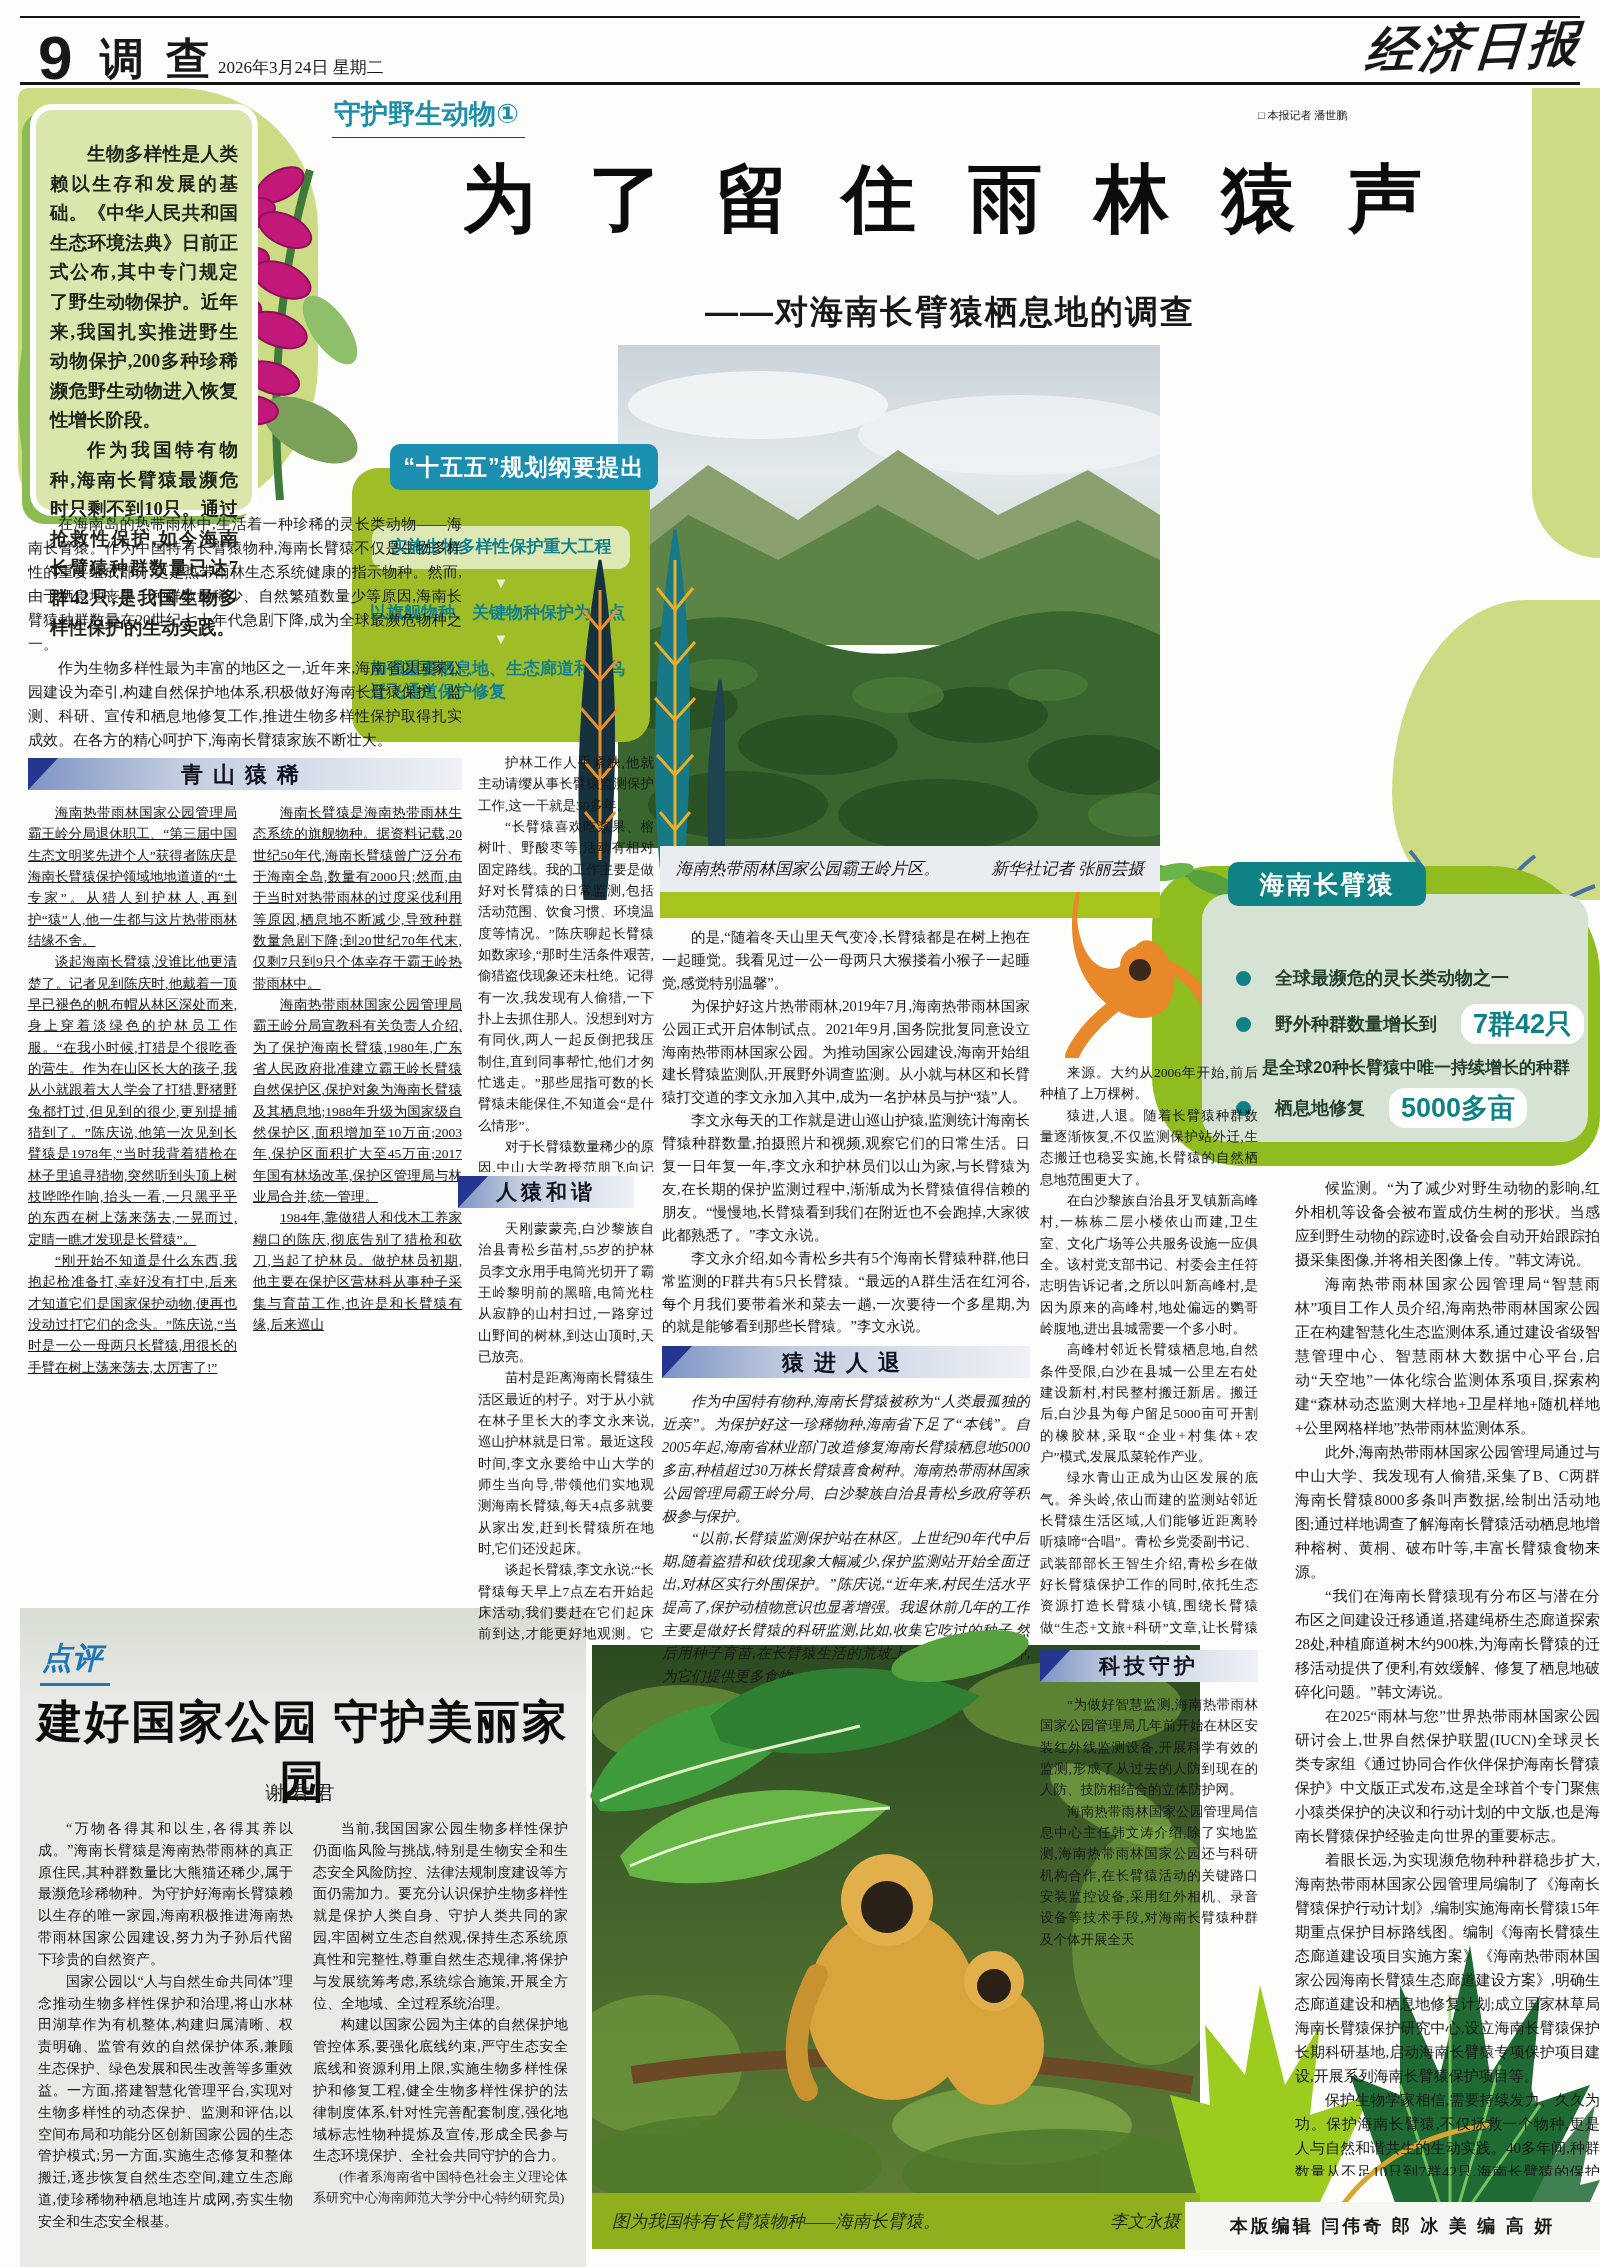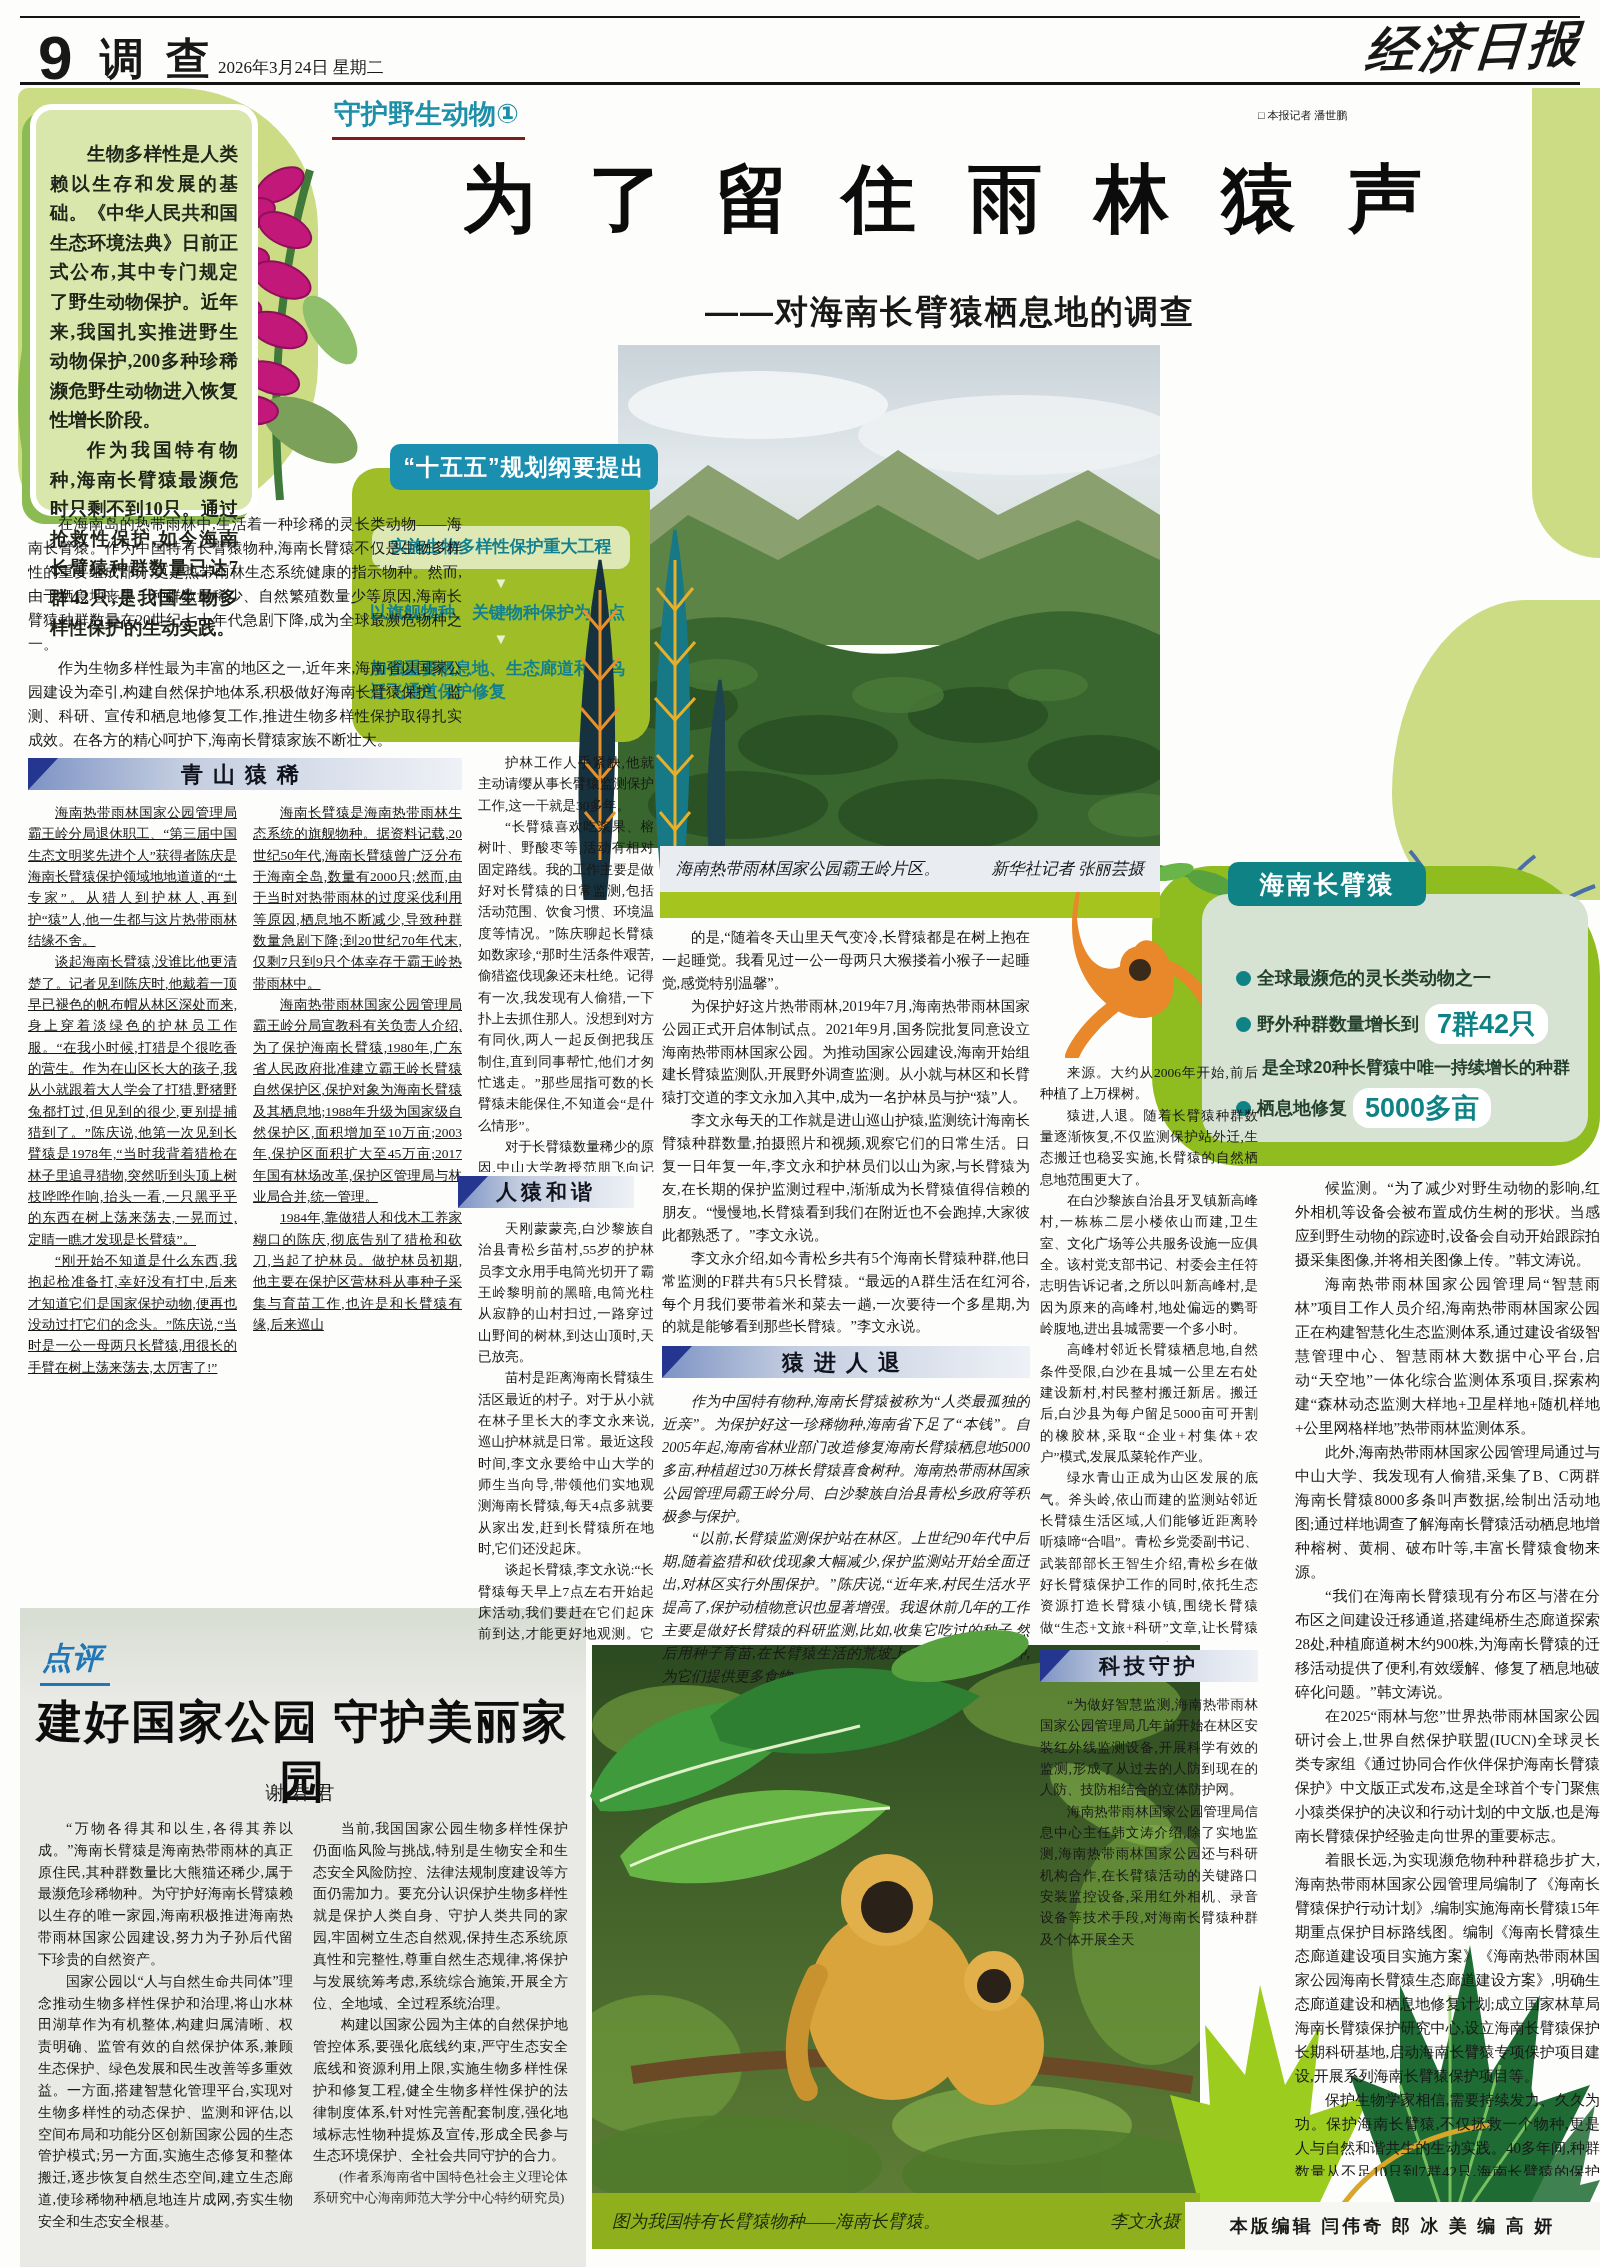--- a/index.html
+++ b/index.html
@@ -14,21 +14,21 @@
   
   .rule{position:absolute;background:#141414;z-index:5;}
   #page-num{position:absolute;left:38px;top:22px;font-family:"Liberation Sans","DejaVu Sans",sans-serif;
             font-weight:bold;font-size:62px;z-index:5;}
   #section-name{position:absolute;left:100px;top:30px;font-weight:bold;font-size:44px;letter-spacing:22px;z-index:5;}
   #date-line{position:absolute;left:218px;top:56px;font-size:17px;z-index:5;}
   #masthead{position:absolute;right:18px;top:14px;font-size:50px;font-weight:bold;font-style:italic;
             transform:skewX(-6deg) rotate(-2deg);letter-spacing:4px;z-index:5;}
   
   #kicker{position:absolute;left:332px;top:96px;font-family:"Liberation Sans","DejaVu Sans",sans-serif;
-          font-weight:bold;font-size:27px;color:#1d8fa8;border-bottom:3px solid #7f1d1d;padding:0 6px 5px 2px;z-index:6;}
+          font-weight:bold;font-size:27px;color:#1d8fa8;border-bottom:1px solid #7f1d1d;padding:0 6px 5px 2px;z-index:6;}
   #byline{position:absolute;left:1258px;top:108px;font-size:11px;z-index:6;}
   #main-title{position:absolute;left:430px;top:150px;width:1040px;text-align:center;z-index:6;
               font-family:"Liberation Sans","DejaVu Sans",sans-serif;font-weight:bold;font-size:74px;letter-spacing:16px;color:#0c0c0c;}
   #sub-title{position:absolute;left:430px;top:290px;width:1040px;text-align:center;z-index:6;
              font-family:"Liberation Sans","DejaVu Sans",sans-serif;font-weight:bold;font-size:33px;letter-spacing:2px;}
   
   .blob{position:absolute;background:#ccdc85;z-index:1;}
   
   #intro-box{position:absolute;left:30px;top:104px;width:228px;height:412px;background:#d9e7ac;
              border:6px solid #ffffff;border-radius:22px;box-shadow:-8px 8px 0 #8bbb52;z-index:3;
@@ -55,21 +55,21 @@
              clip-path:polygon(0 0,100% 0,0 100%);}
   .band .lbl{position:absolute;left:0;right:0;top:2px;text-align:center;font-family:"Liberation Sans","DejaVu Sans",sans-serif;
              font-weight:bold;font-size:22px;letter-spacing:10px;color:#10131c;}
   
   #gibbon-outer{position:absolute;left:1152px;top:866px;width:448px;height:300px;background:#8fbc1e;
                 border-radius:60px 110px 50px 90px;z-index:2;}
   #gibbon-inner{position:absolute;left:1202px;top:894px;width:386px;height:248px;background:#d6e2d2;border-radius:26px;z-index:3;}
   #gibbon-title{position:absolute;left:1228px;top:862px;width:198px;height:44px;background:#0f8285;border-radius:10px;
                 color:#fff;font-family:"Liberation Sans","DejaVu Sans",sans-serif;font-weight:bold;font-size:25px;
                 display:flex;align-items:center;justify-content:center;z-index:4;letter-spacing:2px;}
-  .gb-row{position:absolute;display:flex;align-items:center;gap:6px;z-index:4;
+  .gb-row{position:absolute;display:flex;align-items:center;gap:24px;z-index:4;
           font-family:"Liberation Sans","DejaVu Sans",sans-serif;font-weight:bold;color:#23402c;font-size:18px;}
   .gb-dot{width:15px;height:15px;border-radius:50%;background:#0f8285;flex:0 0 auto;}
   .gb-pill{background:#ffffff;border-radius:16px;padding:2px 12px;color:#0f8285;font-size:27px;}
   
   #bottom-photo{position:absolute;left:592px;top:1645px;width:608px;height:548px;z-index:2;}
   #bottom-caption{position:absolute;left:592px;top:2193px;width:608px;height:56px;background:#8fb01c;z-index:3;
                   display:flex;align-items:center;justify-content:space-between;padding:0 20px;box-sizing:border-box;
                   font-size:17.5px;font-style:italic;color:#1c2c08;}
   
   #commentary{position:absolute;left:20px;top:1608px;width:566px;height:659px;z-index:3;

